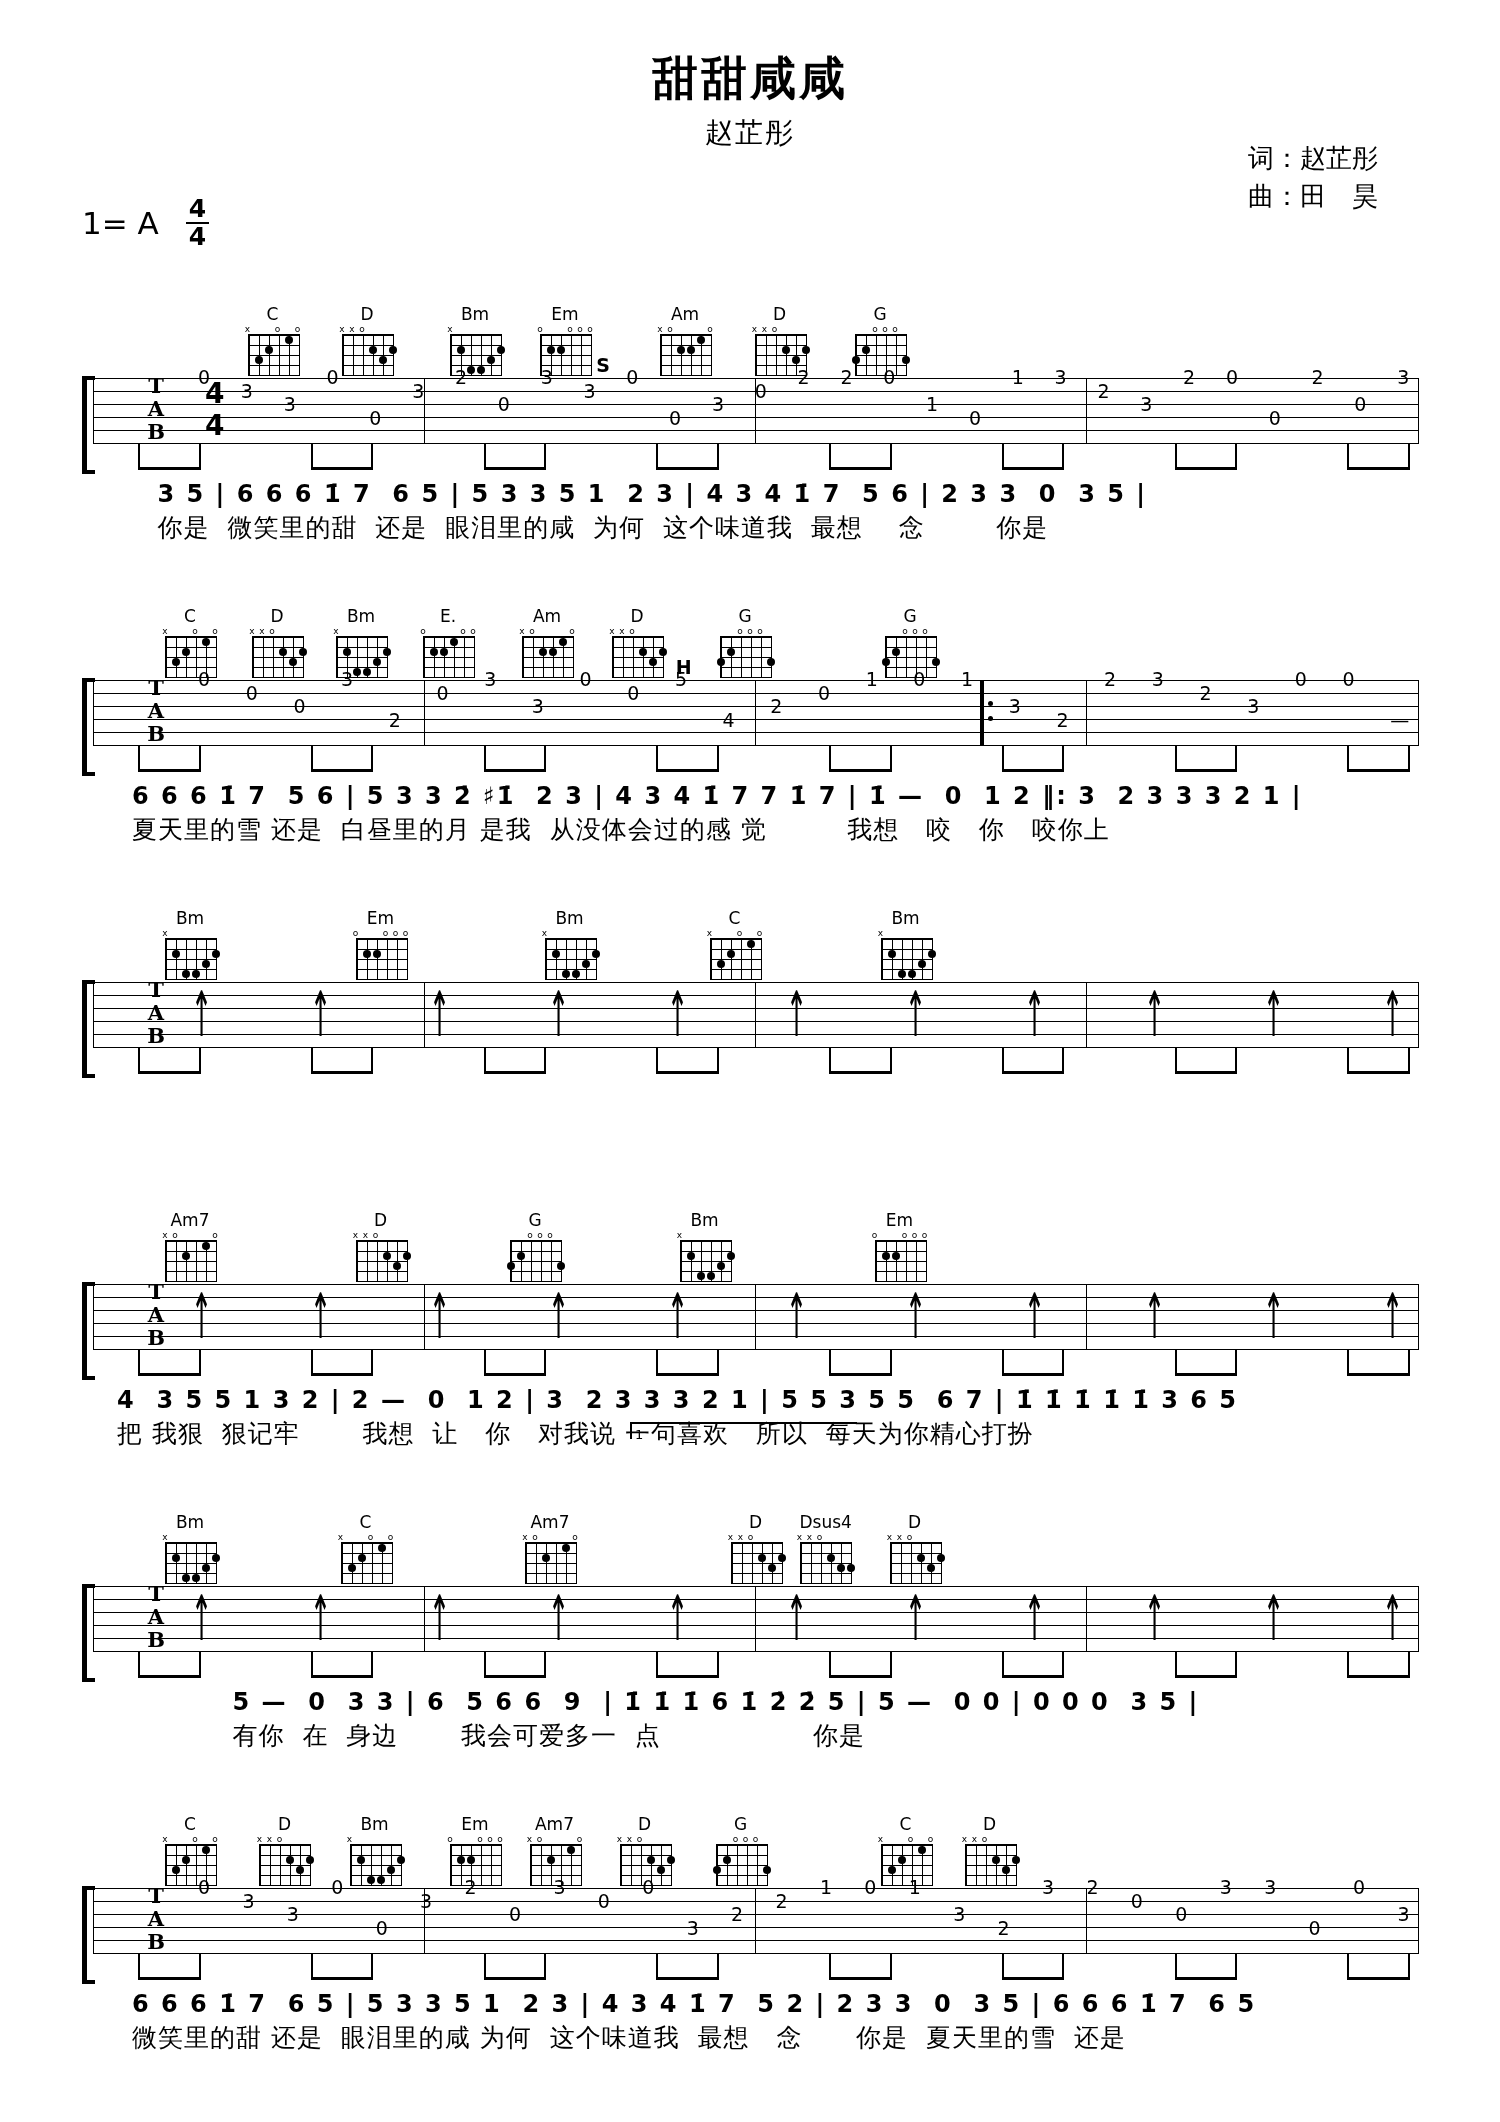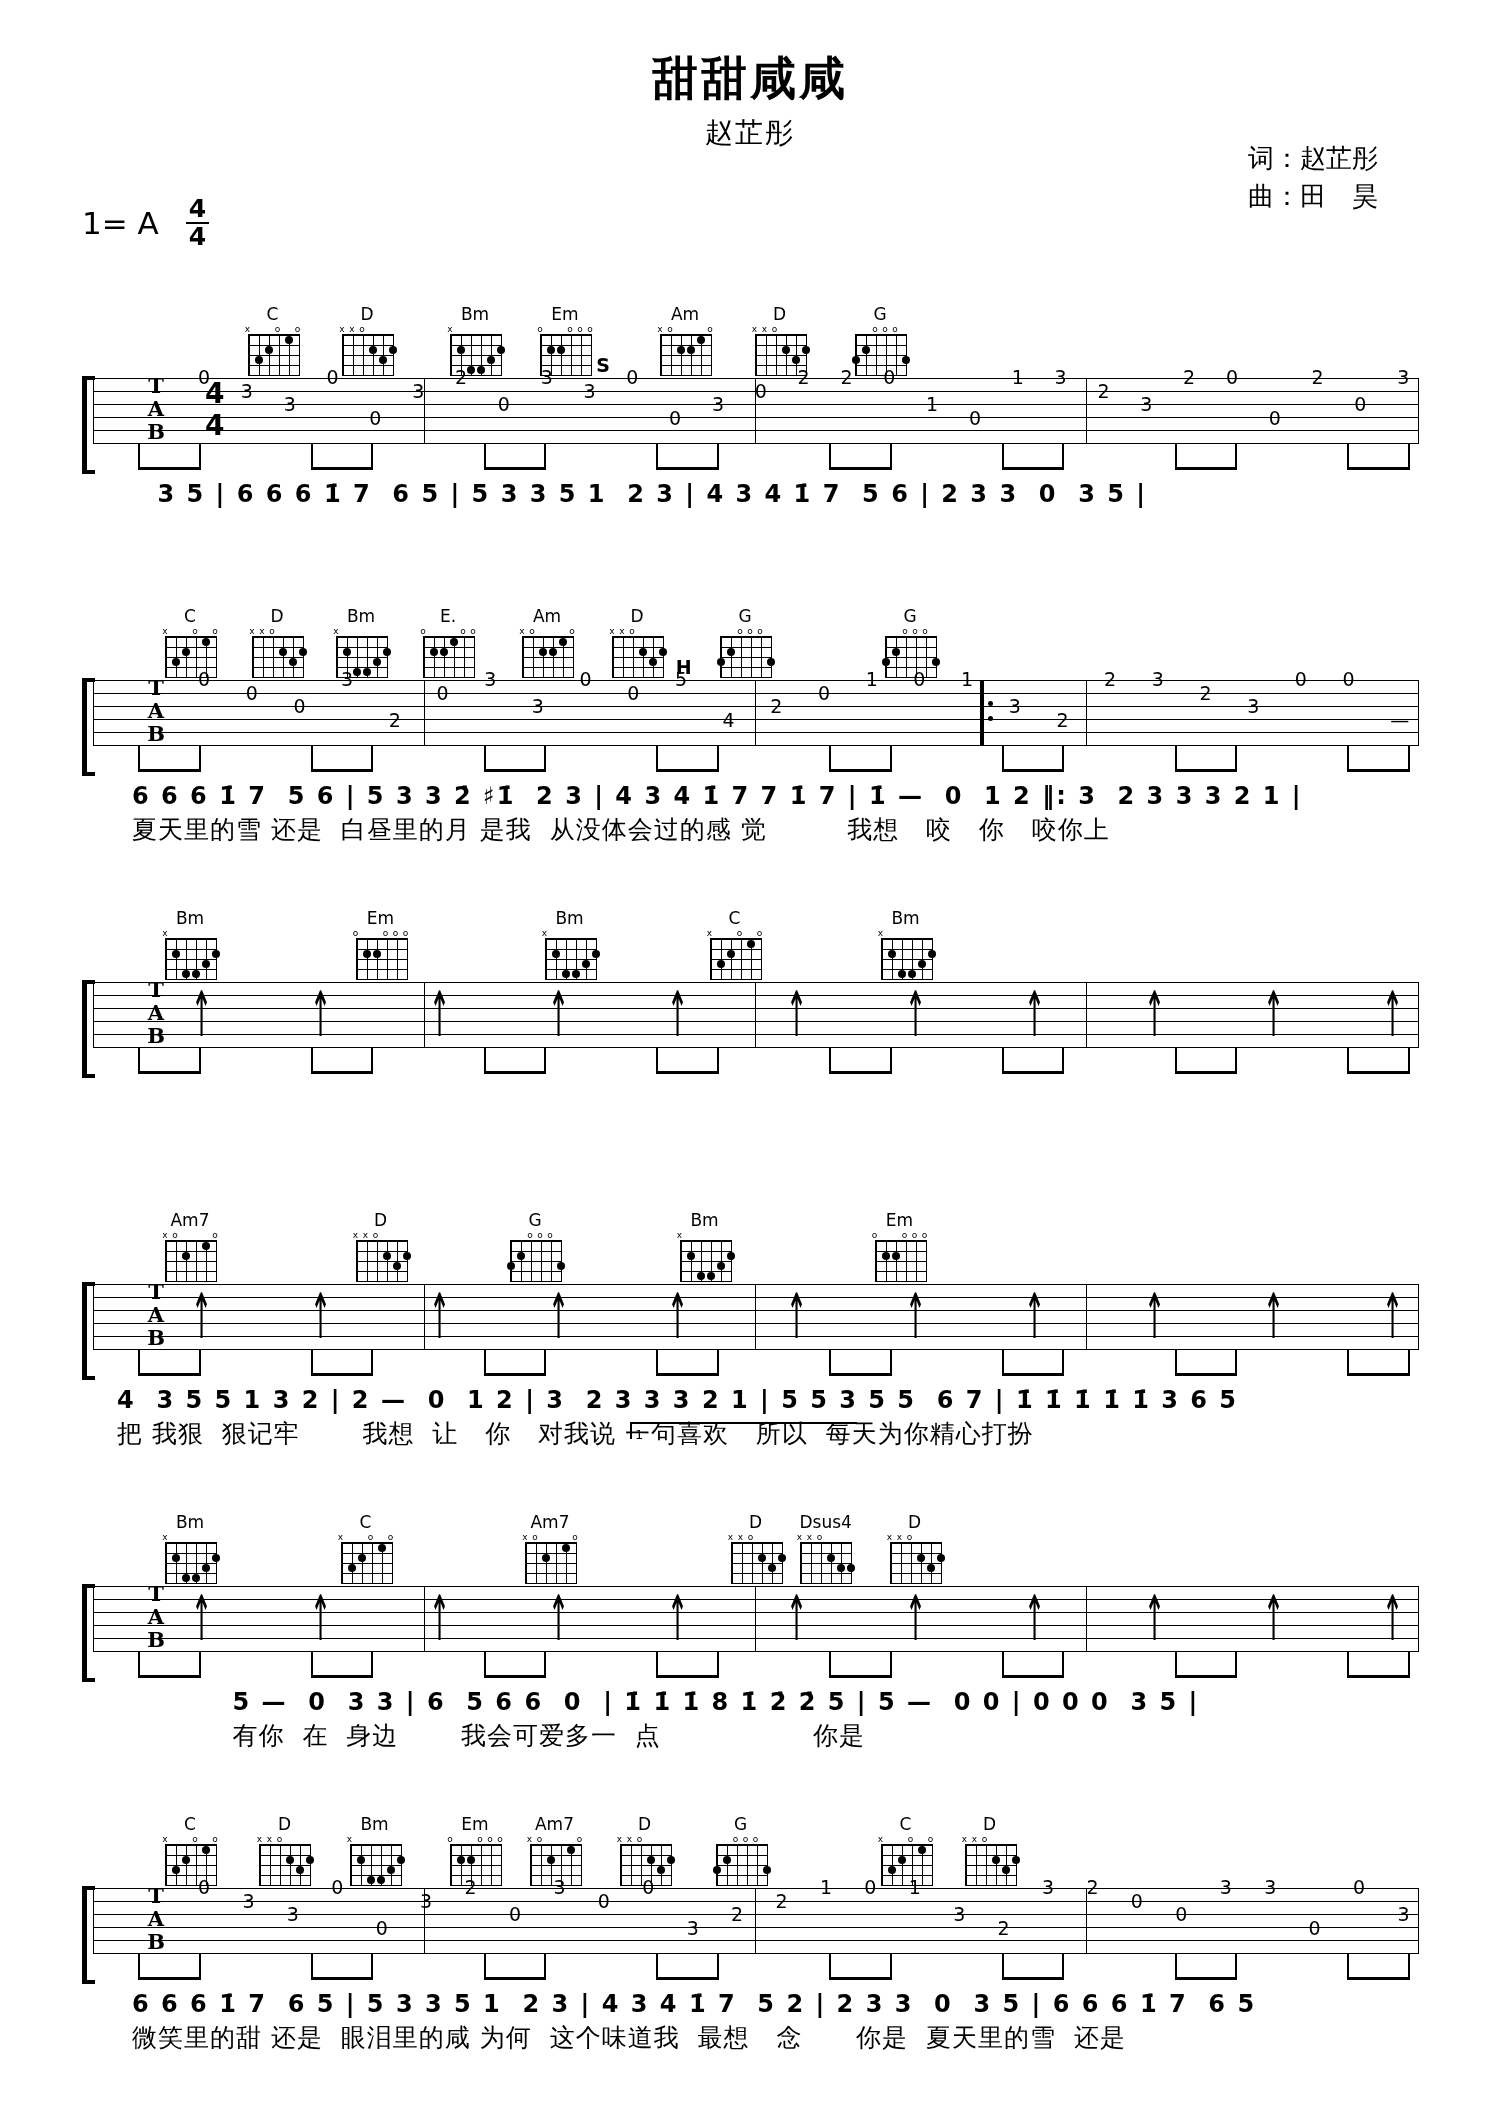--- a/index.html
+++ b/index.html
@@ -229,20 +229,21 @@
         <i class="bg"></i>
         <i class="bg"></i>
         <i class="bg"></i>
         <i class="bg"></i>
         <i class="bg"></i>
         <i class="bg"></i>
         <i class="bg"></i>
         <i class="bg"></i>
       </div>
       <div class="numline" style="margin-left: 10.5%;">3 5 | 6 6 6 1̇ 7  6 5 | 5 3 3 5 1  2 3 | 4 3 4 1̇ 7  5 6 | 2 3 3  0  3 5 |</div>
+      <div class="lyrline" style="margin-left: 10.5%;">你是  微笑里的甜  还是  眼泪里的咸  为何  这个味道我  最想    念        你是</div>
     </div>
     <div class="system">
       <div class="chords-row">
         <div class="chord" style="left: 11%;">
           <div class="cname">C</div>
           <div class="cmarks">
             <span style="left: 0px;">x</span>
             <span style="left: 30px;">o</span>
             <span style="left: 50px;">o</span>
           </div>
@@ -745,21 +746,21 @@
       <div class="beams">
         <i class="bg"></i>
         <i class="bg"></i>
         <i class="bg"></i>
         <i class="bg"></i>
         <i class="bg"></i>
         <i class="bg"></i>
         <i class="bg"></i>
         <i class="bg"></i>
       </div>
-      <div class="numline" style="margin-left: 15.5%;">5 —  0  3 3 | 6  5 6 6  0  | 1̇ 1̇ 1̇ 8 1̇ 2̇ 2̇ 5 | 5 —  0 0 | 0 0 0  3 5 |</div>
+      <div class="numline" style="margin-left: 15.5%;">5 —  0  3 3 | 6  5 6 6  9  | 1̇ 1̇ 1̇ 6 1̇ 2̇ 2̇ 5 | 5 —  0 0 | 0 0 0  3 5 |</div>
       <div class="lyrline" style="margin-left: 15.5%;">有你  在  身边       我会可爱多一  点                 你是</div>
     </div>
     <div class="system">
       <div class="chords-row">
         <div class="chord" style="left: 11%;">
           <div class="cname">C</div>
           <div class="cmarks">
             <span style="left: 0px;">x</span>
             <span style="left: 30px;">o</span>
             <span style="left: 50px;">o</span>

